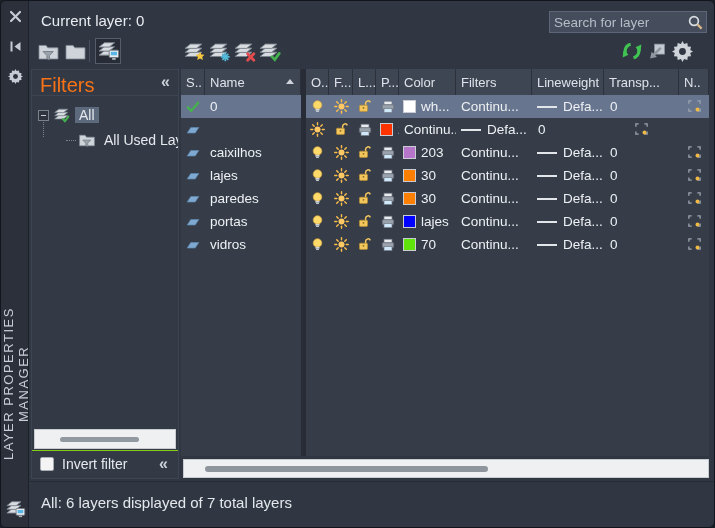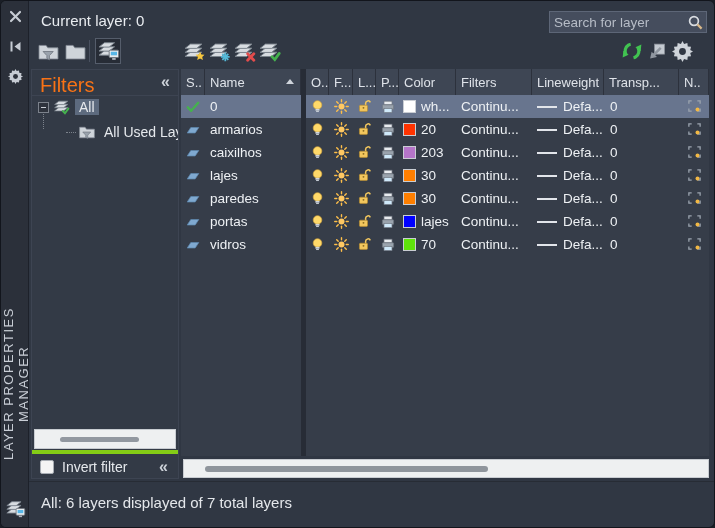--- a/index.html
+++ b/index.html
@@ -42,37 +42,37 @@
   .tsep { position:absolute; left:60px; top:3px; width:1px; height:22px; background:#4a5160; }
   
   .filters {
     position:absolute; left:2px; top:68px; width:148px; height:410px;
     background:#333a46; border:1px solid #3d4452;
   }
   .filters-head { position:relative; height:26px; border-bottom:1px solid #3d4452; }
   .filters-head .lbl { position:absolute; left:8px; top:4px; font-size:20px; color:#f97316; }
   .chev { font-size:16px; font-weight:bold; color:#cdd2d9; cursor:pointer; line-height:1; }
   .filters-head .chev { position:absolute; right:8px; top:4px; }
-  .tree { position:relative; height:58px; overflow:hidden; }
+  .tree { position:relative; margin-top:8px; height:58px; overflow:hidden; }
   .tree-row { position:absolute; display:flex; align-items:center; white-space:nowrap; cursor:pointer; }
   .tree-row.r0 { left:6px; top:2px; }
   .tree-row.r1 { left:34px; top:27px; }
   .minus-box { width:11px; height:11px; border:1px solid #7c828c; background:#2e333d; position:relative; margin-right:4px; }
   .minus-box::after { content:""; position:absolute; left:2px; right:2px; top:4px; height:1px; background:#c9ced6; }
   .tree-v { position:absolute; left:11px; top:14px; height:19px; border-left:1px dotted #7c828c; }
   .tree-h { width:10px; border-top:1px dotted #7c828c; margin-right:2px; }
   .tree-ic { width:18px; height:18px; margin-right:4px; flex:0 0 auto; }
   .tree-lbl { font-size:14px; color:#e6e9ed; padding:0 4px; }
   .tree-lbl.sel { background:#5d6a7e; }
   .fscroll {
     position:absolute; left:2px; right:2px; top:359px; height:20px;
     background:#eef0f1; border:1px solid #c8ccd1; cursor:pointer;
   }
   .fscroll .thumb { position:absolute; left:18%; width:56%; top:7px; height:5px; background:#9298a0; border-radius:3px; cursor:pointer; }
-  .invert { position:absolute; left:0; right:0; bottom:0; height:28px; border-top:4px solid #84cc16; }
+  .invert { position:absolute; left:0; right:0; bottom:0; height:28px; border-top:1px solid #84cc16; }
   .invert .box { position:absolute; left:8px; top:6px; width:14px; height:14px; background:#f4f4f4; border:1px solid #a8adb4; border-radius:2px; cursor:pointer; }
   .invert .lbl { position:absolute; left:30px; top:5px; font-size:14px; color:#e6e9ed; }
   .invert .chev { position:absolute; right:10px; top:5px; }
   
   .list { position:absolute; left:152px; top:68px; width:531px; height:410px; }
   .list-bg { position:absolute; left:0; top:0; width:528px; height:387px; background:#363d49; }
   .splitband { position:absolute; left:120px; top:0; width:5px; height:387px; background:#272c36; z-index:3; }
   .trow { display:grid; grid-template-columns:24px 96px 5px 23px 24px 23px 23px 57px 76px 72px 75px 30px; position:relative; }
   .thead { position:absolute; left:0; top:0; width:528px; height:26px; z-index:2; }
   .thead .hcell {
@@ -403,23 +403,20 @@
                 <circle cx="11.2" cy="11.2" r="2.1" fill="#f2b844"></circle>
               </svg>
             </div>
           </div>
           <div class="trow drow">
             <div class="cell cicon">
               <svg viewBox="0 0 16 16" width="16" height="16">
                 <path d="M2.2 11 L5.8 5.5 H13.8 L10.2 11 Z" fill="#7fa9d0" stroke="#5d86ad" stroke-width="0.7"></path>
               </svg>
             </div>
-            <div class="cell cname">
-              <span>armarios</span>
-            </div>
             <div class="cell "></div>
             <div class="cell cicon">
               <svg viewBox="0 0 16 16" width="15" height="15">
                 <circle cx="8" cy="6.4" r="4.6" fill="#ffd969" stroke="#d9a83f" stroke-width="0.7"></circle>
                 <rect x="6" y="10.7" width="4" height="1.7" fill="#e4e9ee" stroke="#9aa1aa" stroke-width="0.4"></rect>
                 <rect x="6.5" y="12.7" width="3" height="1.2" fill="#c4cbd3"></rect>
               </svg>
             </div>
             <div class="cell cicon">
               <svg viewBox="0 0 16 16" width="15" height="15">

